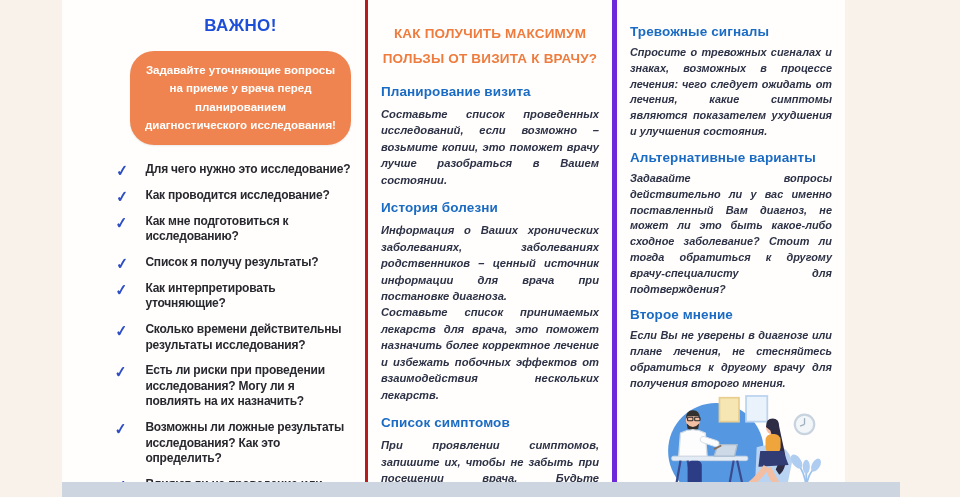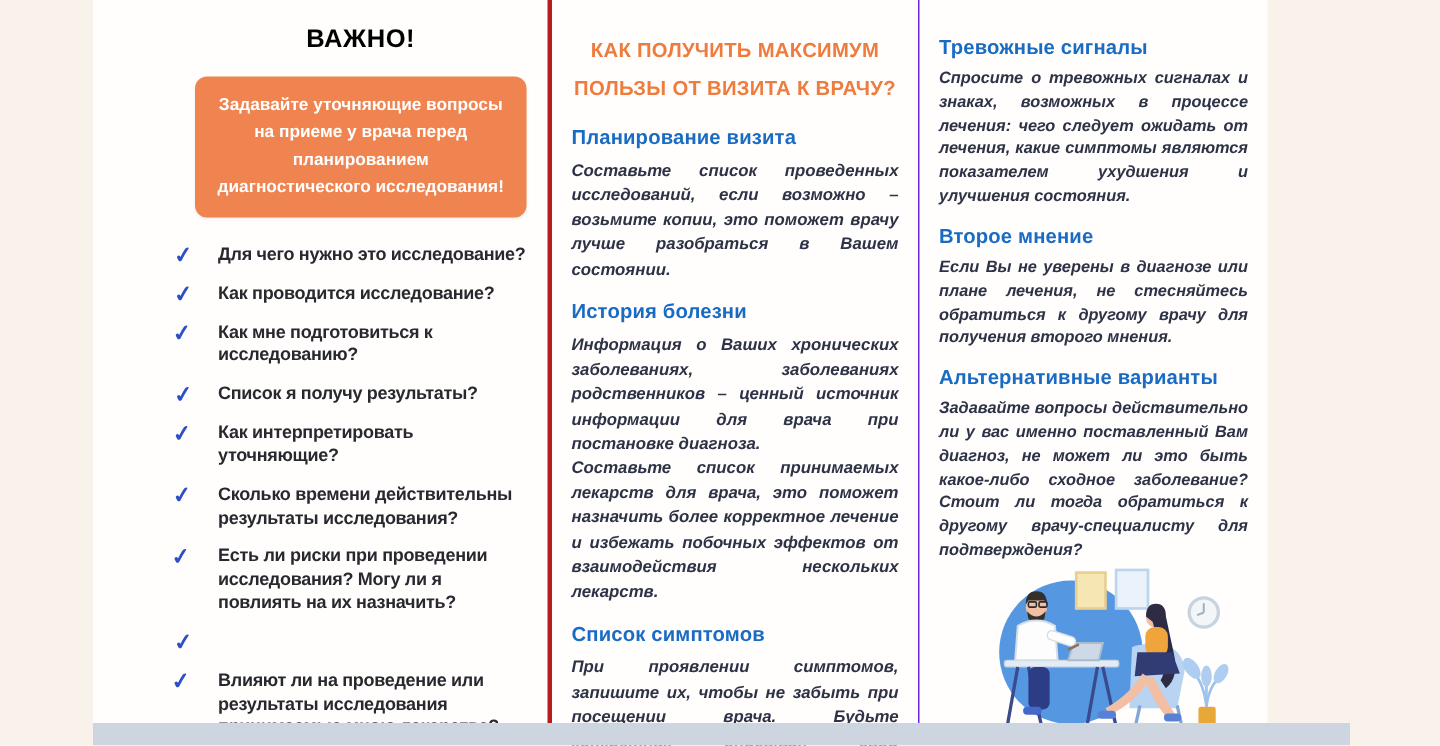--- a/index.html
+++ b/index.html
@@ -12,28 +12,28 @@
     position:absolute;left:62px;top:0;width:783px;height:482px;
     background:#fffefc;display:flex;box-sizing:border-box;
   }
   .bottom-strip{
     position:absolute;left:62px;top:482px;width:838px;height:15px;
     background:#cdd6e0;
   }
   .panel{box-sizing:border-box;position:relative;}
   .panel-1{width:303px;padding:10px 14px 0 54px;}
   .panel-2{width:247px;padding:16px 13px 0 13px;border-left:3px solid #b91c1c;}
-  .panel-3{width:233px;padding:14px 13px 4px 13px;border-left:1px solid #6d28d9;}
+  .panel-3{width:233px;padding:14px 13px 4px 13px;border-left:5px solid #6d28d9;}
 
   .p1-title{
-    color:#000000;font-weight:bold;font-size:17px;letter-spacing:.4px;
+    color:#1d4ed8;font-weight:bold;font-size:17px;letter-spacing:.4px;
     text-align:center;margin:6px 0 15px 14px;
   }
   .callout{
-    margin:12px 0 0 14px;background:#ef8450;border-radius:8px;
+    margin:12px 0 0 14px;background:#ef8450;border-radius:24px;
     color:#fff;font-weight:bold;font-size:11.5px;line-height:1.6;
     text-align:center;padding:10px 14px;box-shadow:0 1px 2px rgba(0,0,0,.08);
   }
   .checklist{list-style:none;margin:17px 0 0 0;padding:0;}
   .checklist li{
     display:flex;gap:17px;margin-bottom:10px;
     font-size:12px;font-weight:700;color:#28282f;line-height:1.3;
     letter-spacing:-0.2px;
   }
   .checkmark{
@@ -94,20 +94,21 @@
       <li>
           <span class="checkmark">✓</span>
           <span>Сколько времени действительны результаты исследования?</span>
         </li>
       <li>
           <span class="checkmark">✓</span>
           <span>Есть ли риски при проведении исследования? Могу ли я повлиять на их назначить?</span>
         </li>
       <li>
           <span class="checkmark">✓</span>
+          <span>Возможны ли ложные результаты исследования? Как это определить?</span>
         </li>
       <li>
           <span class="checkmark">✓</span>
           <span>Влияют ли на проведение или результаты исследования принимаемые мною лекарства?</span>
         </li>
 
     </ul>
   </div>
 
   <div class="panel panel-2">
@@ -130,26 +131,26 @@
     </div>
 
   </div>
 
   <div class="panel panel-3">
     <div>
       <div class="section-heading">Тревожные сигналы</div>
       <p class="section-text">Спросите о тревожных сигналах и знаках, возможных в процессе лечения: чего следует ожидать от лечения, какие симптомы являются показателем ухудшения и улучшения состояния.</p>
     </div>
     <div>
+      <div class="section-heading">Альтернативные варианты</div>
+      <p class="section-text">Задавайте вопросы действительно ли у вас именно поставленный Вам диагноз, не может ли это быть какое-либо сходное заболевание? Стоит ли тогда обратиться к другому врачу-специалисту для подтверждения?</p>
+    </div>
+    <div>
       <div class="section-heading">Второе мнение</div>
       <p class="section-text">Если Вы не уверены в диагнозе или плане лечения, не стесняйтесь обратиться к другому врачу для получения второго мнения.</p>
-    </div>
-    <div>
-      <div class="section-heading">Альтернативные варианты</div>
-      <p class="section-text">Задавайте вопросы действительно ли у вас именно поставленный Вам диагноз, не может ли это быть какое-либо сходное заболевание? Стоит ли тогда обратиться к другому врачу-специалисту для подтверждения?</p>
     </div>
 
     <svg class="illu-right" width="186" height="112" viewBox="0 0 210 126">
       <circle cx="88" cy="64" r="54" fill="#5697e2"></circle>
 
       <rect x="92" y="4" width="22" height="27" fill="#f6e6b4" stroke="#e8cf90" stroke-width="2"></rect>
       <rect x="122" y="2" width="24" height="29" fill="#eaf2fb" stroke="#bcd4ee" stroke-width="2"></rect>
 
       <circle cx="188" cy="34" r="11" fill="#f3f6f9" stroke="#c7d3de" stroke-width="2.5"></circle>
       <line x1="188" y1="34" x2="188" y2="27" stroke="#9fb0bd" stroke-width="1.5"></line>

